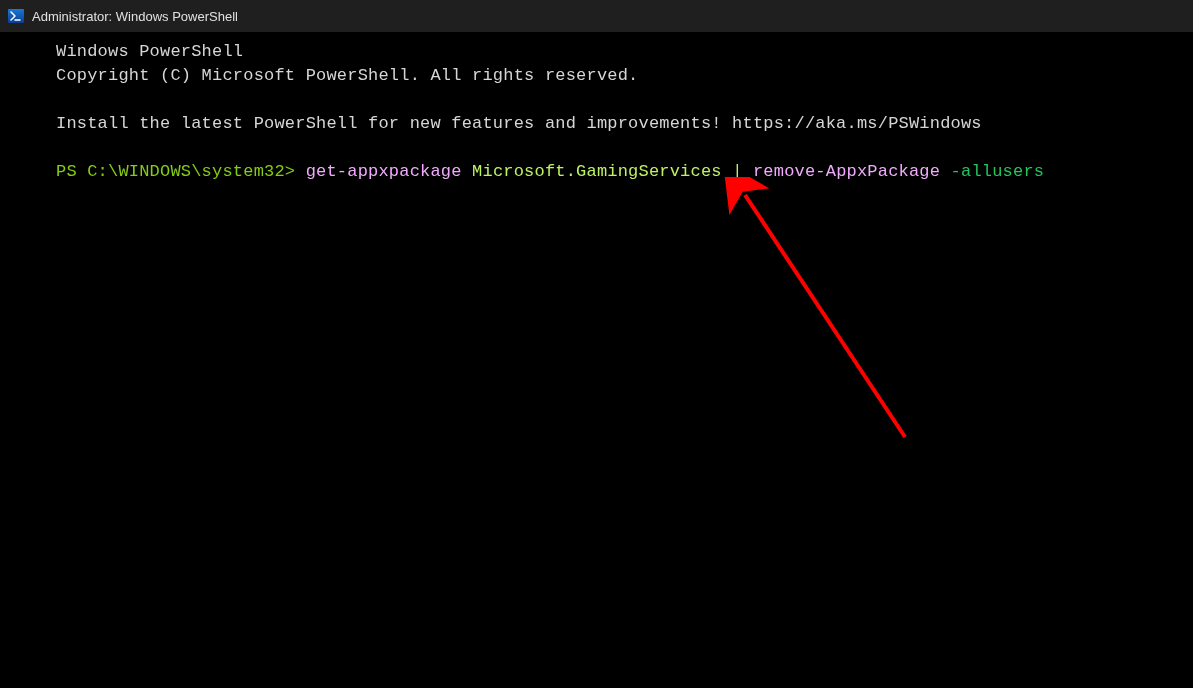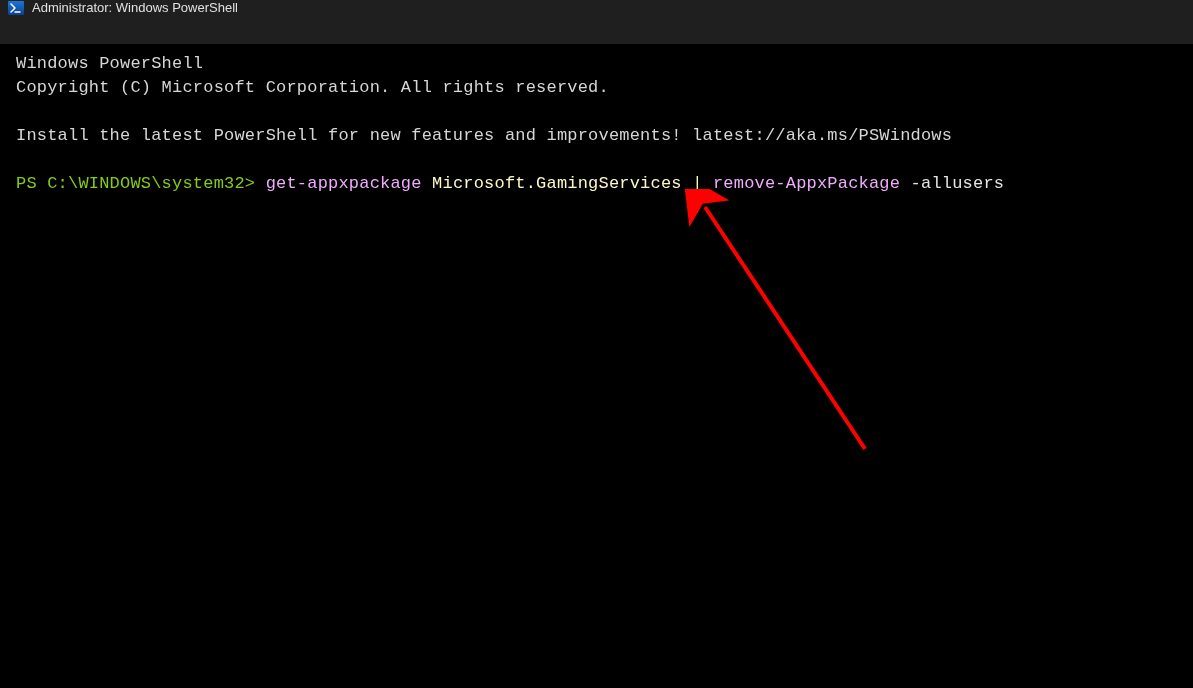--- a/index.html
+++ b/index.html
@@ -9,66 +9,67 @@
     }
     body {
       width: 1193px;
       height: 688px;
       background: #000;
       font-family: Consolas, 'Courier New', monospace;
       overflow: hidden;
       position: relative;
     }
     .titlebar {
-      height: 44px;
+      height: 32px;
       background: #1f1f1f;
       display: flex;
-      align-items: flex-start;
+      align-items: center;
       padding: 0 8px;
       gap: 8px;
     }
     .ps-icon {
       width: 16px;
       height: 16px;
       position: relative;
       flex-shrink: 0;
     }
     .titlebar-text {
       color: #e0e0e0;
       font-family: 'Segoe UI', Tahoma, sans-serif;
       font-size: 13px;
       font-weight: 400;
     }
     .terminal {
       padding: 8px 4px 4px 16px;
       background: #000;
       height: calc(100% - 32px);
       position: relative;
+      margin-left: 40px;
     }
     .line {
       font-size: 17px;
       line-height: 24px;
       color: #d6d6d6;
       white-space: pre;
       letter-spacing: 0.2px;
     }
     .blank {
       height: 24px;
     }
     .prompt {
       color: #84cc16;
     }
     .cmd-yellow {
       color: #f0abfc;
     }
     .cmd-white {
-      color: #fef9c3;
+      color: #bef264;
     }
     .cmd-gray {
-      color: #e5e5e5;
+      color: #22c55e;
     }
     .arrow-annotation {
       position: absolute;
       pointer-events: none;
     }
   </style>
 </head>
 <body>
 
 <div class="titlebar">
@@ -84,23 +85,23 @@
       </defs>
       <path d="M3 4 L7 8 L3 12" stroke="#fff" stroke-width="1.5" fill="none" stroke-linecap="round" stroke-linejoin="round"></path>
       <line x1="7" y1="12" x2="12" y2="12" stroke="#fff" stroke-width="1.5" stroke-linecap="round"></line>
     </svg>
   </span>
   <span class="titlebar-text">Administrator: Windows PowerShell</span>
 </div>
 
 <div class="terminal">
   <div class="line">Windows PowerShell</div>
-  <div class="line">Copyright (C) Microsoft Corporation. All rights reserved.</div>
+  <div class="line">Copyright (C) Microsoft PowerShell. All rights reserved.</div>
   <div class="blank"></div>
-  <div class="line">Install the latest PowerShell for new features and improvements! latest://aka.ms/PSWindows</div>
+  <div class="line">Install the latest PowerShell for new features and improvements! https://aka.ms/PSWindows</div>
   <div class="blank"></div>
   <div class="line"><span class="prompt">PS C:\WINDOWS\system32&gt; </span><span class="cmd-yellow">get-appxpackage</span><span class="cmd-white"> Microsoft.GamingServices </span><span class="cmd-white">|</span><span class="cmd-white"> </span><span class="cmd-yellow">remove-AppxPackage</span><span class="cmd-white"> </span><span class="cmd-gray">-allusers</span></div>
 
   <svg class="arrow-annotation" style="left:680px; top:145px;" width="200" height="270" viewBox="0 0 200 270">
     <defs>
       <marker id="arrowhead" markerWidth="12" markerHeight="12" refX="2" refY="6" orient="auto">
         <path d="M0,0 L12,6 L0,12 L3,6 Z" fill="#ff0000"></path>
       </marker>
     </defs>
     <line x1="185" y1="260" x2="25" y2="18" stroke="#ff0000" stroke-width="4" marker-end="url(#arrowhead)"></line>

